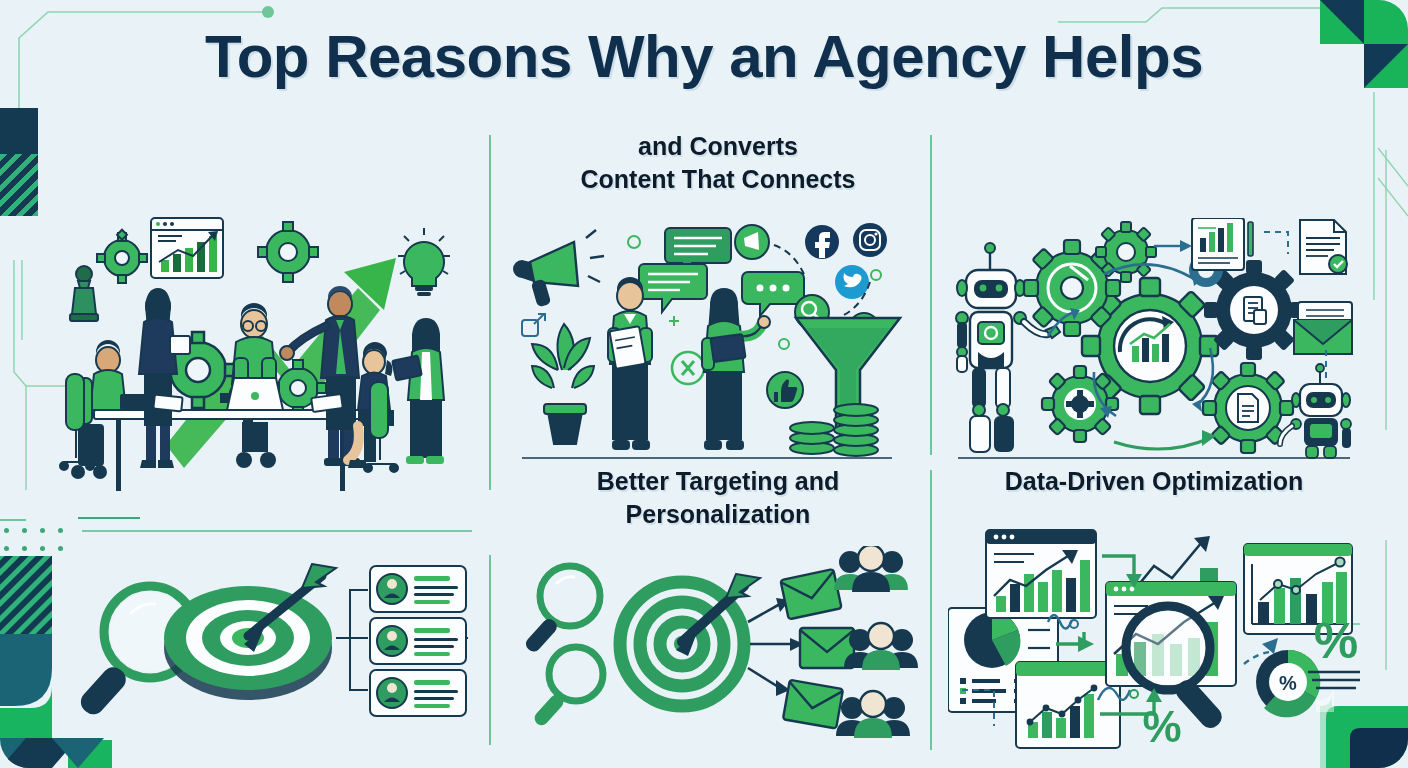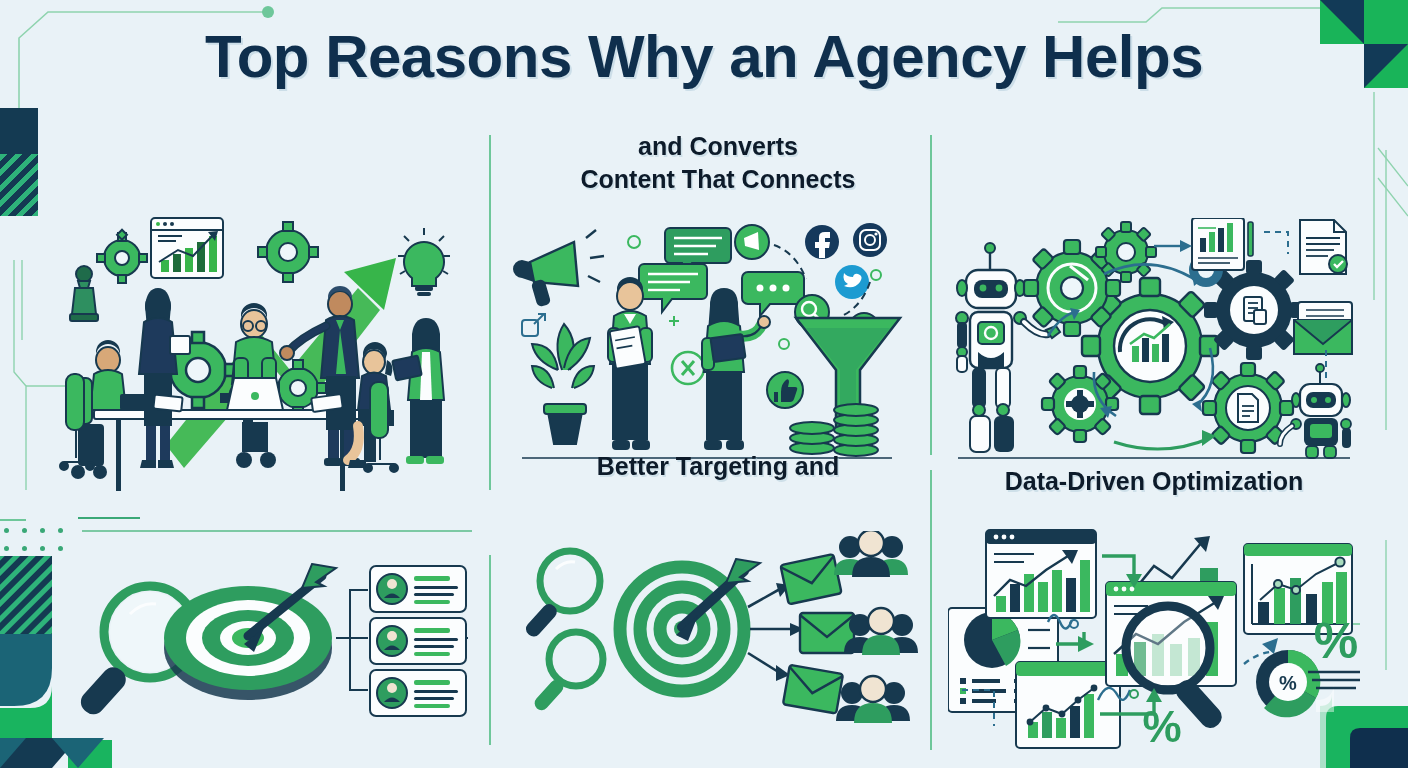--- a/index.html
+++ b/index.html
@@ -2,21 +2,21 @@
 <html><head>
 <meta charset="utf-8">
 <style>
   * { margin:0; padding:0; box-sizing:border-box; }
   html,body { width:1408px; height:768px; overflow:hidden; }
   body {
     font-family:"Liberation Sans", sans-serif;
     background:#e9f2f7;
     position:relative;
   }
-  #stage { position:absolute; inset:0; width:1408px; height:768px; overflow:hidden; background:#e9f2f7; }
+  #stage { position:absolute; inset:0; width:1408px; height:768px; overflow:hidden; background:#e9f2f7;border-radius:29px; }
 
   
   .deco { position:absolute; pointer-events:none; }
 
   .tl-stripe-box { left:0; top:108px; width:38px; height:108px; background:#143a52; overflow:hidden; }
   .tl-stripe-box .stripes {
     position:absolute; left:0; top:46px; width:38px; height:62px;
     background:repeating-linear-gradient(135deg,#2eb37a 0 5px,#143a52 5px 11px);
   }
   .tr-tri { top:0; right:0; width:88px; height:88px; }
@@ -43,21 +43,21 @@
     font-size:25px; font-weight:bold; color:#0d1b2a;
     text-align:center; line-height:1.33;
     text-shadow:1.5px 1.5px 0 rgba(180,205,220,.5);
   }
 
   
   #p1 { left:58px;  top:130px; width:410px; height:365px; }
   #p2 { left:512px; top:130px; width:412px; height:330px; }
   #p3 { left:948px; top:130px; width:412px; height:330px; }
   #p4 { left:58px;  top:540px; width:410px; height:210px; }
-  #p5 { left:512px; top:450px; width:412px; height:285px; }
+  #p5 { left:512px; top:465px; width:412px; height:285px; }
   #p6 { left:948px; top:465px; width:412px; height:285px; }
 
   .art { position:absolute; left:0; right:0; bottom:0; }
 
   
   .vdiv { position:absolute; width:2px; background:#6ec79a; }
   .hdiv { position:absolute; height:2px; background:#7cc9a4; }
 
   
   .circuit { position:absolute; inset:0; }
@@ -793,20 +793,21 @@
         <rect x="356" y="150" width="44" height="3" rx="1.5" fill="#17394f"></rect>
         <rect x="356" y="157" width="40" height="3" rx="1.5" fill="#17394f"></rect>
         <rect x="356" y="164" width="36" height="4" rx="2" fill="#3bb85f"></rect>
       </g>
     </svg>
   </div>
 
   <div class="panel" id="p5">
     <div class="panel-head">
       <div>Better Targeting and</div>
+      <div>Personalization</div>
     </div>
 
     <svg class="art" viewBox="0 0 412 200" width="412" height="200" style="bottom:4px">
 
       <g>
         <circle cx="58" cy="50" r="30" fill="none" stroke="#2e9d5f" stroke-width="7"></circle>
         <path d="M44,38 q9,-9 19,-7" fill="none" stroke="#fbfdfe" stroke-width="3"></path>
         <rect x="22" y="70" width="15" height="38" rx="7" fill="#17394f" transform="rotate(42,29,89)"></rect>
       </g>
       <g>

